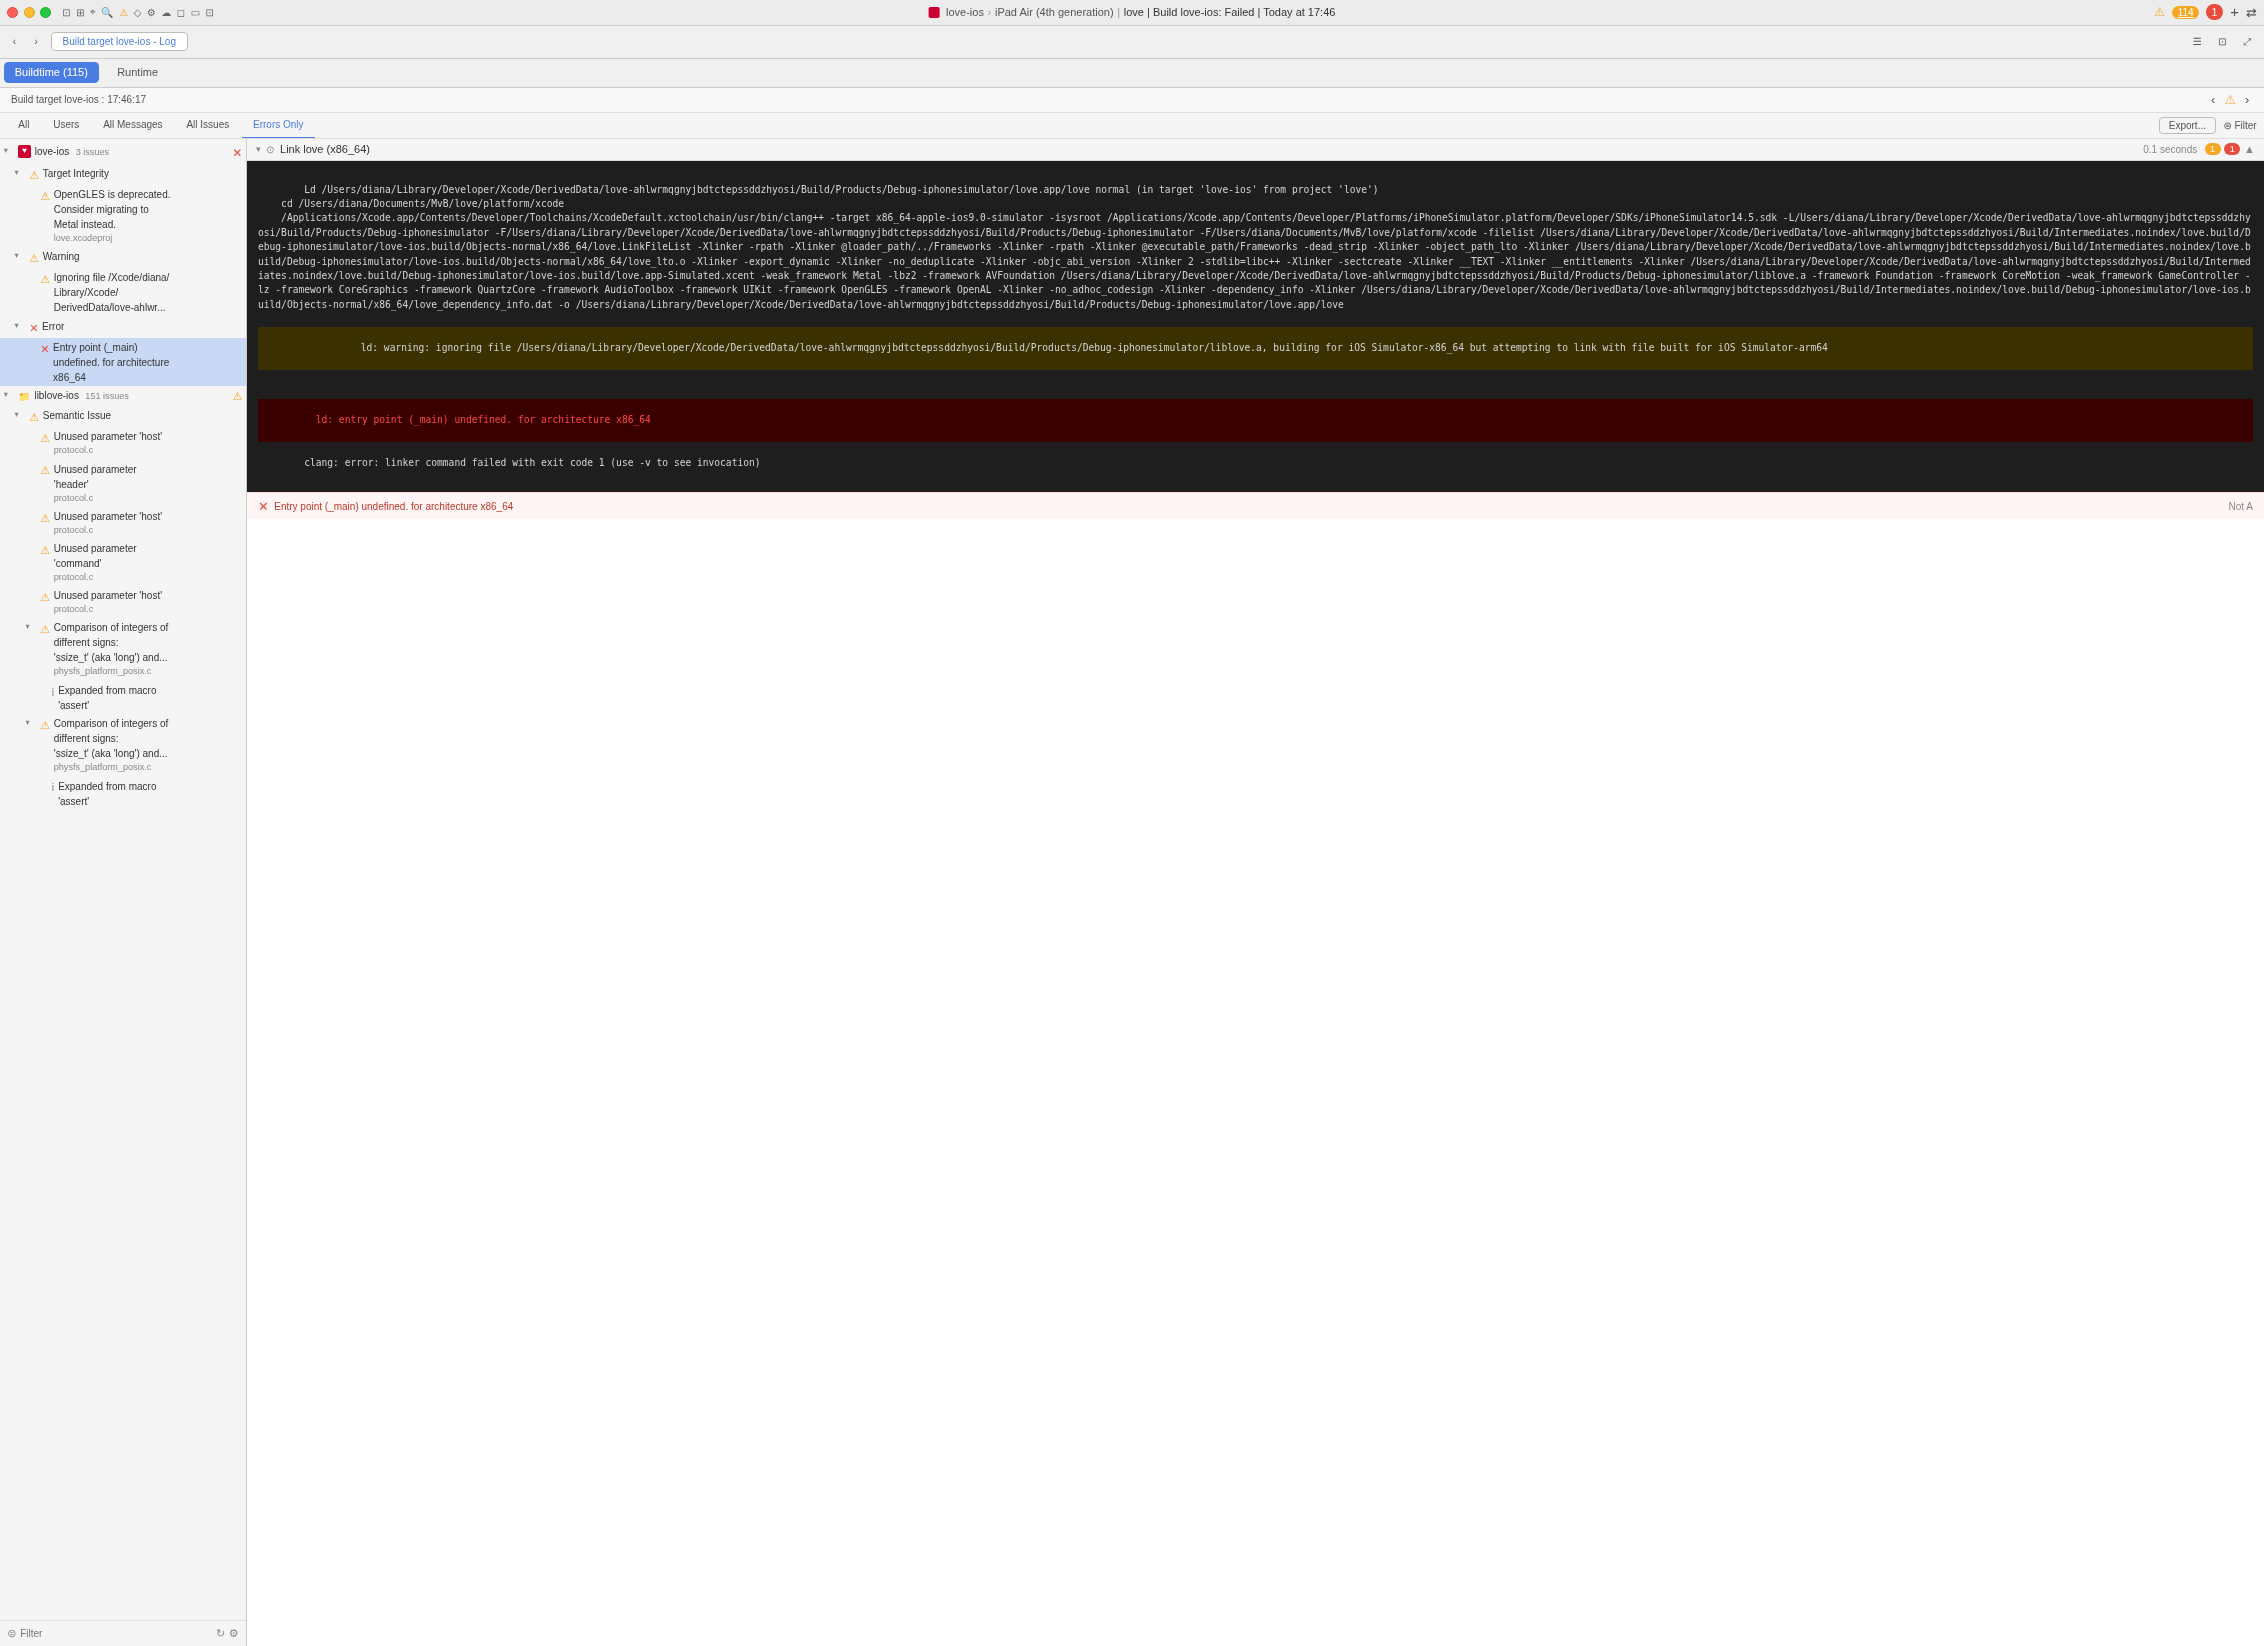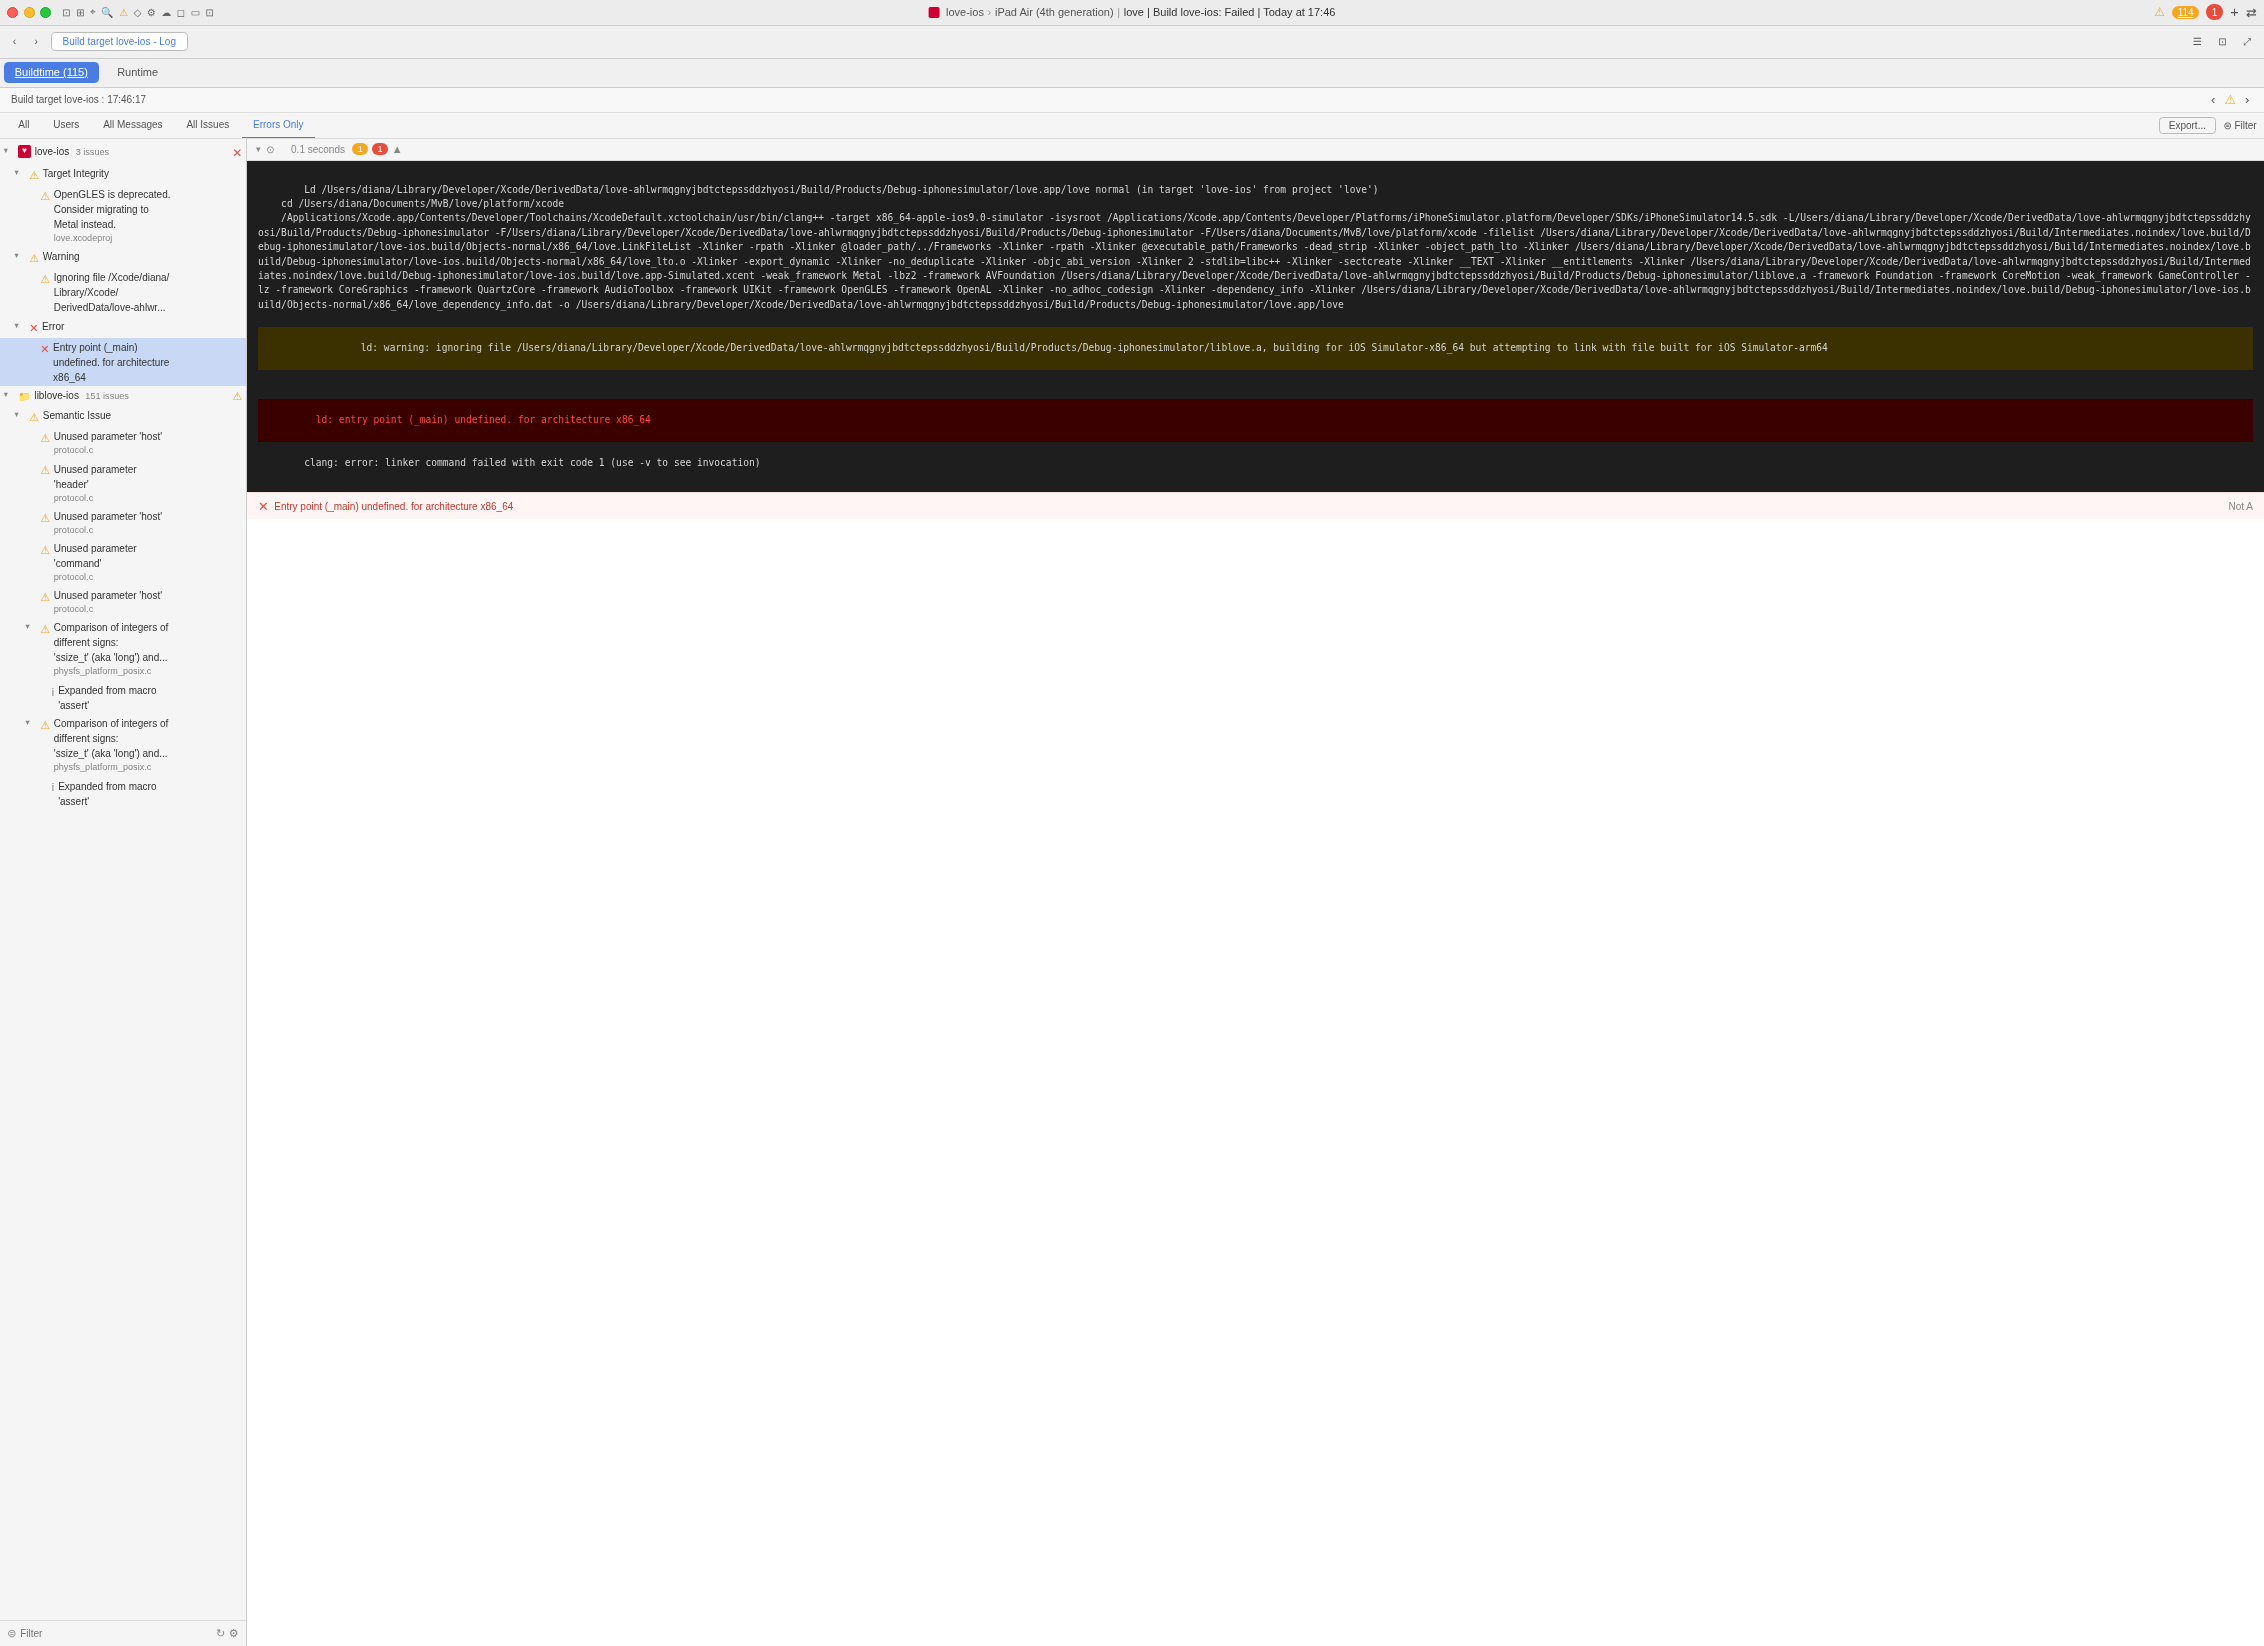--- a/index.html
+++ b/index.html
@@ -312,21 +312,20 @@
       cursor: pointer;
       color: #555;
       border-bottom: 1.8px solid transparent;
     }
     .build-tab.active {
       background: #4a7de3;
       color: white;
       border-radius: 4.6px;
       margin: 3.7px 3.7px;
       padding: 0 11px;
-      text-decoration: underline;
     }
     
     .nav-arrows {
       display: flex;
       gap: 1.8px;
       margin-left: auto;
     }
     .nav-arr {
       background: none;
       border: none;
@@ -597,20 +596,21 @@
       <span style="cursor:pointer;color:#888;font-size:11px;">⚙</span>
     </div>
   </div>
 
   <div class="content-panel">
     <div class="log-area">
 
       <div class="log-header-row">
         <span class="chevron">▾</span>
         <span class="log-target-icon" style="color:#888;font-size:10px;">⊙</span>
+        <span class="log-title">Link love (x86_64)</span>
         <span class="log-timing">0.1 seconds</span>
         <div class="log-badges">
           <span class="log-badge-warn">
             <span>1</span>
           </span>
           <span class="log-badge-err">
             <span>1</span>
           </span>
           <span style="cursor:pointer;color:#888;font-size:11px;">▲</span>
         </div>

